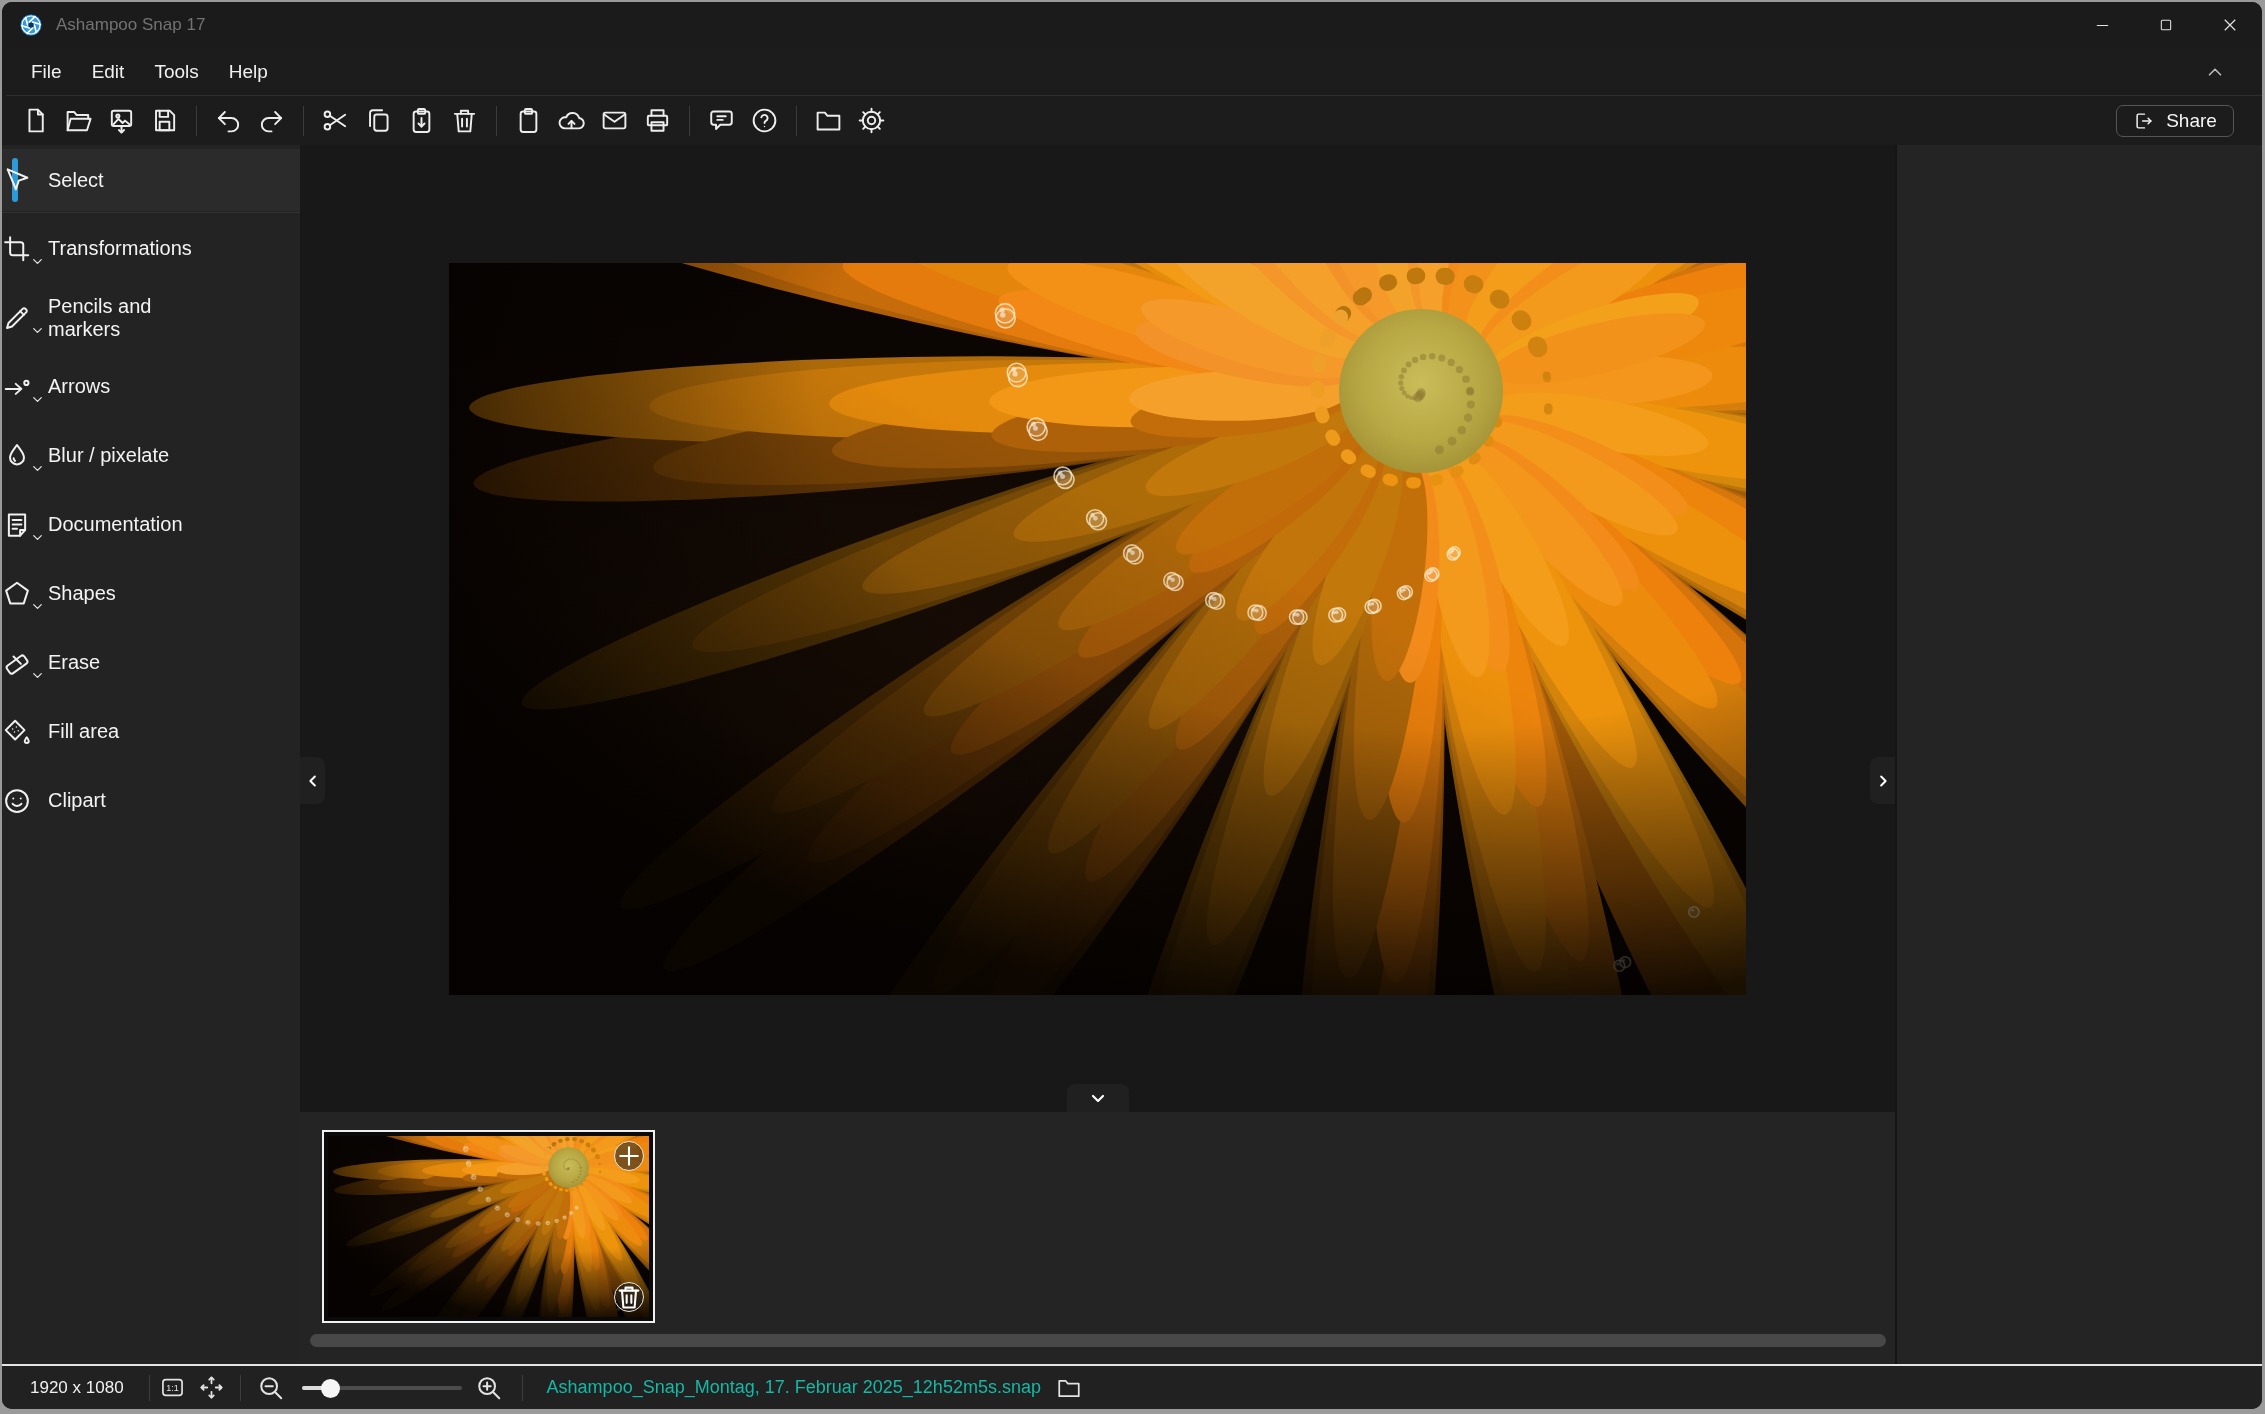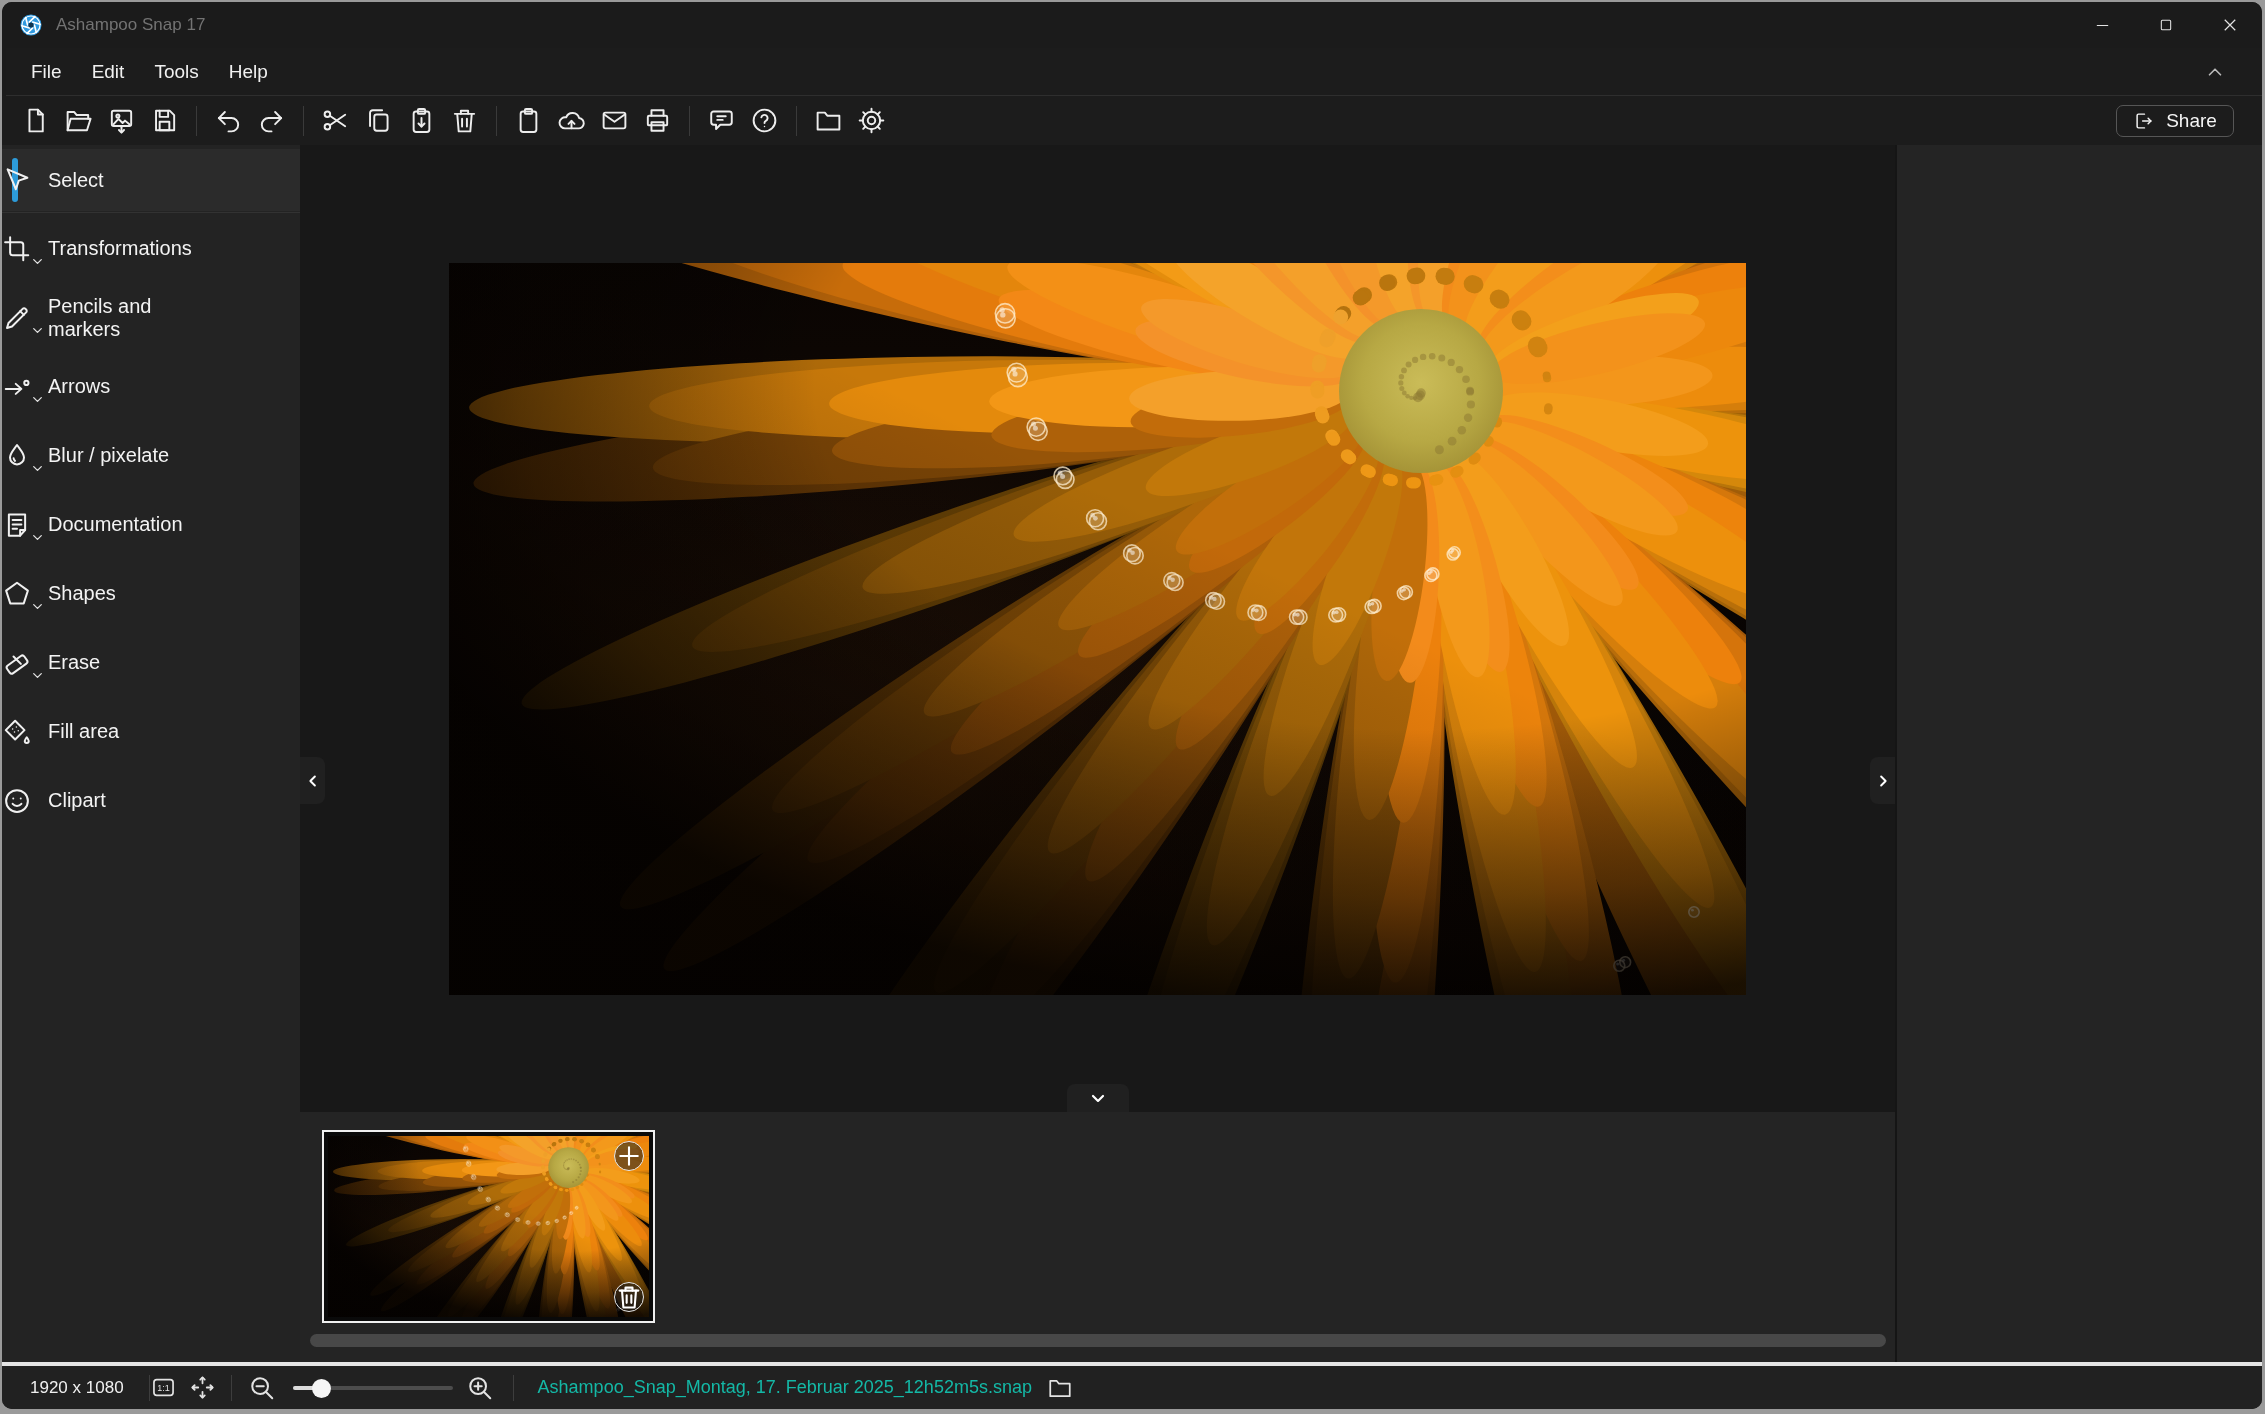--- a/index.html
+++ b/index.html
@@ -57,21 +57,21 @@
   .bottom-panel{position:relative;height:254px;flex:0 0 auto;background:#242424;}
   .thumb{position:absolute;left:22px;top:18px;width:321px;height:181px;border:2px solid #f0f0f0;background:#0a0a0a;padding:4px;}
   .thumb svg{display:block;width:100%;height:100%;}
   .thumb-btn{position:absolute;width:30px;height:30px;border-radius:50%;background:rgba(28,28,28,.55);border:1.5px solid #e9e9e9;color:#fff;display:flex;align-items:center;justify-content:center;padding:0;}
   .thumb-btn.add{right:9px;top:9px;}
   .thumb-btn.del{right:9px;bottom:9px;}
   .hscrollbar{position:absolute;left:10px;top:222px;width:1576px;height:13px;border-radius:7px;background:#484848;}
   
   .right-panel{width:365px;flex:0 0 auto;background:#242424;border-left:2px solid #151515;}
   
-  .statusbar{position:absolute;left:0;bottom:0;right:0;height:43px;background:#212121;border-top:4px solid #e5e5e5;display:flex;align-items:center;color:#e8e8e8;}
+  .statusbar{position:absolute;left:0;bottom:0;right:0;height:43px;background:#212121;border-top:2px solid #e5e5e5;display:flex;align-items:center;color:#e8e8e8;}
   .sb-text{font-size:17px;color:#f0f0f0;white-space:nowrap;}
   .sb-dims{margin-left:28px;}
   .sb-sep{width:1px;height:26px;background:#3d3d3d;}
   .sb-btn{background:none;border:none;color:#e3e3e3;display:flex;align-items:center;justify-content:center;padding:0;}
   .slider{position:relative;width:160px;height:20px;margin-left:16px;}
   .slider-track{position:absolute;left:0;right:0;top:8px;height:4px;border-radius:2px;background:#4c4c4c;}
   .slider-fill{height:100%;border-radius:2px;background:#dcdcdc;}
   .slider-thumb{position:absolute;top:1px;width:19px;height:19px;border-radius:50%;background:#f5f5f5;margin-left:-9px;}
   .sb-file{margin-left:24px;font-size:18px;color:#14b8a6;white-space:nowrap;}
 </style>
@@ -1160,21 +1160,21 @@
         <div class="hscrollbar"></div>
       </div>
     </div>
 
     <div class="right-panel"></div>
   </div>
 
   <div class="statusbar">
     <span class="sb-text sb-dims">1920 x 1080</span>
     <span class="sb-sep" style="margin-left:25px;"></span>
-    <button class="sb-btn" style="margin-left:0;">
+    <button class="sb-btn" style="margin-left:9px;">
       <svg width="27" height="27" viewBox="0 0 24 24" fill="none" stroke="currentColor" stroke-width="1.5">
           <rect x="3.5" y="5" width="17" height="14" rx="2.5"></rect>
           <text x="12" y="15.3" font-size="8" text-anchor="middle" fill="currentColor" stroke="none" font-family="Liberation Sans, sans-serif">1:1</text>
         </svg>
     </button>
     <button class="sb-btn" style="margin-left:12px;">
       <svg width="27" height="27" viewBox="0 0 24 24" fill="none" stroke="currentColor" stroke-width="1.6" stroke-linecap="round" stroke-linejoin="round">
           <path d="M12 3.2v5M12 15.8v5M3.2 12h5M15.8 12h5"></path>
           <path d="M10 5l2-2 2 2M10 19l2 2 2-2M5 10l-2 2 2 2M19 10l2 2-2 2"></path>
         </svg>

